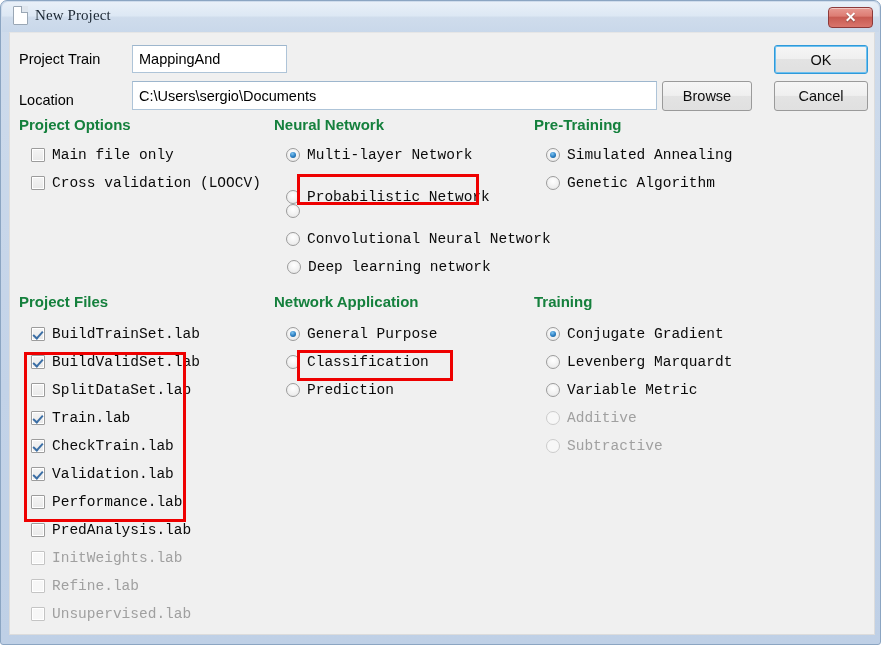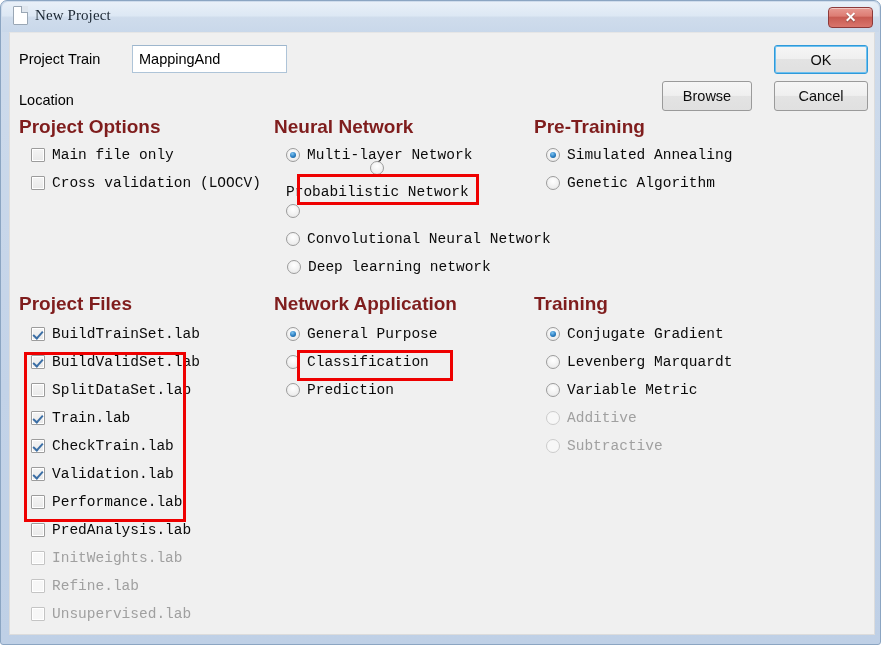--- a/index.html
+++ b/index.html
@@ -116,23 +116,23 @@
     font-family: "Liberation Sans", sans-serif;
   }
   .pushbtn.default {
     border: 1px solid #2f9ada;
     box-shadow: 0 0 0 1px #6ec0ef inset;
   }
 
   
   .group-title {
     position: absolute;
-    font-size: 19px;
+    font-size: 15px;
     font-weight: bold;
-    color: #7f1d1d;
+    color: #15803d;
   }
 
   
   .opt {
     position: absolute;
     display: flex;
     align-items: center;
     gap: 7px;
     height: 20px;
     cursor: pointer;
@@ -207,20 +207,21 @@
       <span>✕</span>
     </div>
   </div>
 
   <div id="client">
 
     <div class="field-label" style="left:9px; top:18px;">Project Train</div>
     <input class="textbox" style="left: 122px; top: 12px; width: 155px; height: 28px;" value="MappingAnd">
 
     <div class="field-label" style="left:9px; top:59px;">Location</div>
+    <input class="textbox" style="left: 122px; top: 48px; width: 525px; height: 29px;" value="C:\Users\sergio\Documents">
     <div class="pushbtn" style="left:652px; top:48px; width:90px; height:30px;">
       <span>Browse</span>
     </div>
 
     <div class="pushbtn default" style="left:764px; top:12px; width:94px; height:29px;">
       <span>OK</span>
     </div>
     <div class="pushbtn" style="left:764px; top:48px; width:94px; height:30px;">
       <span>Cancel</span>
     </div>
@@ -284,21 +285,21 @@
           <span class="lbl">Unsupervised.lab</span>
         </div>
       </div>
 
     <div class="group-title" style="left:264px; top:83px;">Neural Network</div>
     <div id="neural-network-list">
         <div class="opt" style="left: 276px; top: 112px;">
           <span class="rb checked"></span>
           <span class="lbl">Multi-layer Network</span>
         </div>
-        <div class="opt" style="left: 276px; top: 128px; flex-direction: column;">
+        <div class="opt" style="left: 276px; top: 154px;">
           <span class="rb"></span>
           <span class="lbl">Probabilistic Network</span>
         </div>
         <div class="opt" style="left: 276px; top: 168px;">
           <span class="rb"></span>
         </div>
         <div class="opt" style="left: 276px; top: 196px;">
           <span class="rb"></span>
           <span class="lbl">Convolutional Neural Network</span>
         </div>

